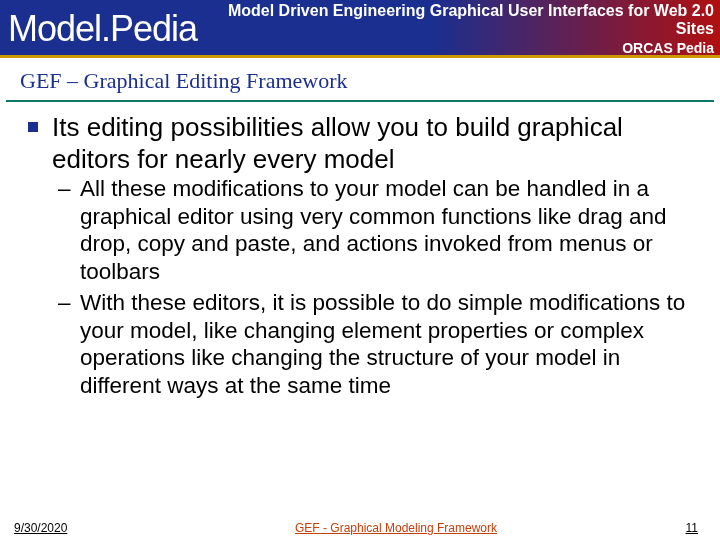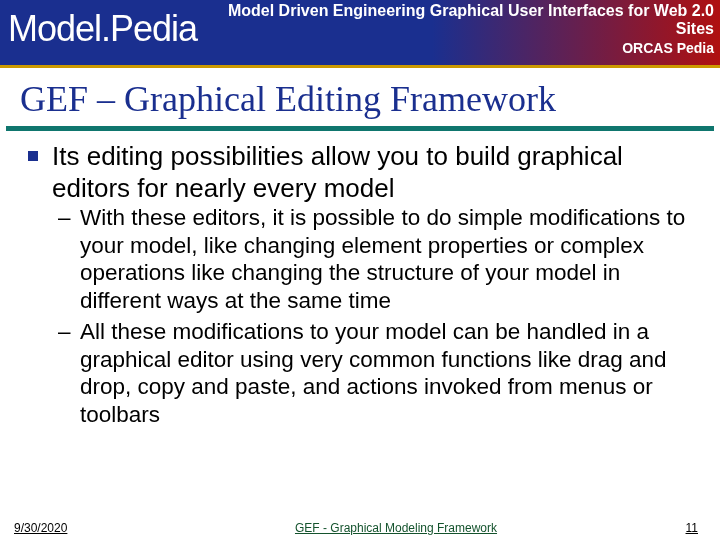--- a/index.html
+++ b/index.html
@@ -2,21 +2,21 @@
 <html><head>
 <meta charset="utf-8">
 <style>
   * { margin: 0; padding: 0; box-sizing: border-box; }
   html, body { width: 720px; height: 540px; font-family: Arial, Helvetica, sans-serif; background: #fff; color: #000; }
   .slide { position: relative; width: 720px; height: 540px; overflow: hidden; }
 
   
   .header {
     position: relative;
-    height: 68px;
+    height: 58px;
     background: linear-gradient(to right, #1a2f8f 0%, #1a2f8f 60%, #b01010 100%);
     color: #fff;
     border-bottom: 3px solid #cc9900;
   }
   .logo {
     position: absolute;
     left: 8px;
     top: 8px;
     font-size: 36px;
     font-weight: 400;
@@ -40,25 +40,25 @@
     font-size: 14px;
     font-weight: bold;
     text-align: right;
     line-height: 1.25;
     color: #fff;
   }
 
   
   .title {
     padding: 10px 14px 6px 14px;
-    font-size: 36px;
+    font-size: 22px;
     font-weight: 400;
     color: #1a2f8f;
     font-family: "Georgia", "Times New Roman", serif;
-    border-bottom: 5px solid #0f766e;
+    border-bottom: 2px solid #0f766e;
     margin: 0 6px;
   }
 
   
   .content { padding: 10px 20px 0 28px; }
   .bullet-l1 {
     position: relative;
     font-size: 26px;
     line-height: 1.22;
     padding-left: 24px;
@@ -89,43 +89,43 @@
   .footer {
     position: absolute;
     left: 0; right: 8px; bottom: 0;
     height: 24px;
     display: flex;
     align-items: center;
     font-size: 12px;
     padding: 0 14px;
   }
   .footer .date { flex: 0 0 140px; color: #000; text-decoration: underline; }
-  .footer .mid  { flex: 1; text-align: center; color: #14532d; text-decoration: underline; }
+  .footer .mid  { flex: 1; text-align: center; color: #c2410c; text-decoration: underline; }
   .footer .page { flex: 0 0 60px; text-align: right; color: #000; text-decoration: underline; }
 </style>
 </head>
 <body>
 
 <div class="slide">
 
   <div class="header">
     <div class="logo">Model.Pedia</div>
     <div class="header-top">Model Driven Engineering Graphical User Interfaces for Web 2.0 Sites</div>
     <div class="header-sub">
       <br>
       <span>ORCAS Pedia</span>
     </div>
   </div>
 
   <div class="title">GEF – Graphical Editing Framework</div>
 
   <div class="content">
     <div class="bullet-l1">Its editing possibilities allow you to build graphical editors for nearly every model</div>
+    <div class="bullet-l2">All these modifications to your model can be handled in a graphical editor using very common functions like drag and drop, copy and paste, and actions invoked from menus or toolbars</div>
     <div class="bullet-l2">With these editors, it is possible to do simple modifications to your model, like changing element properties or complex operations like changing the structure of your model in different ways at the same time</div>
-    <div class="bullet-l2">All these modifications to your model can be handled in a graphical editor using very common functions like drag and drop, copy and paste, and actions invoked from menus or toolbars</div>
   </div>
 
   <div class="footer">
     <div class="date">9/30/2020</div>
     <div class="mid">GEF - Graphical Modeling Framework</div>
     <div class="page">11</div>
   </div>
 
 </div>
 

